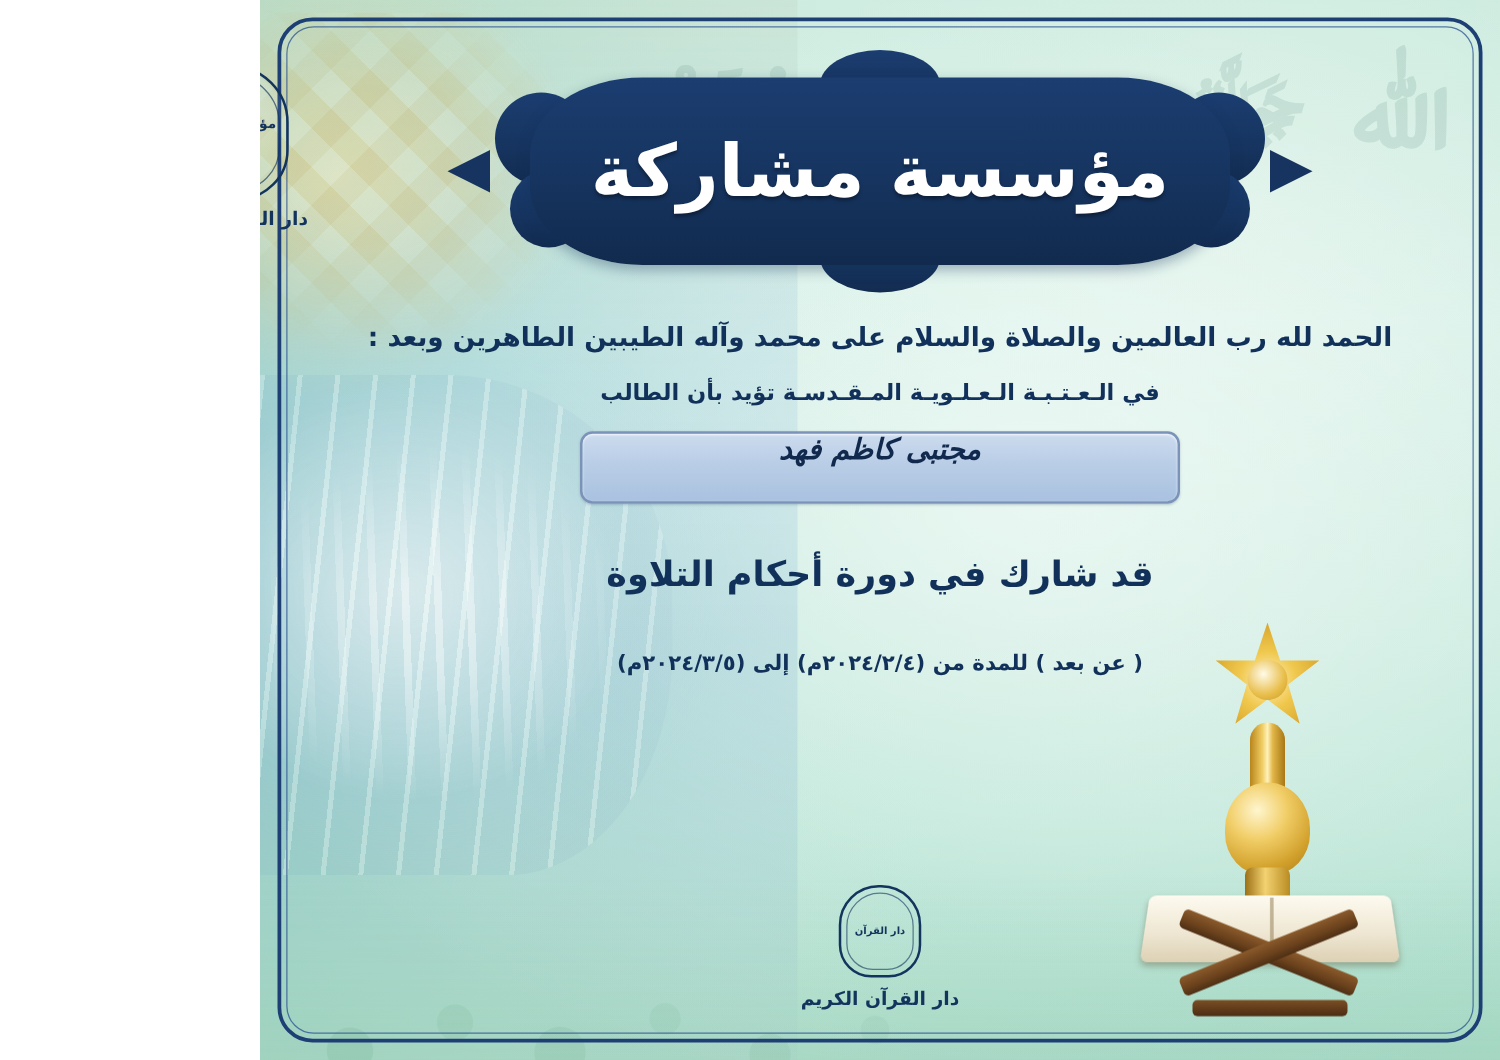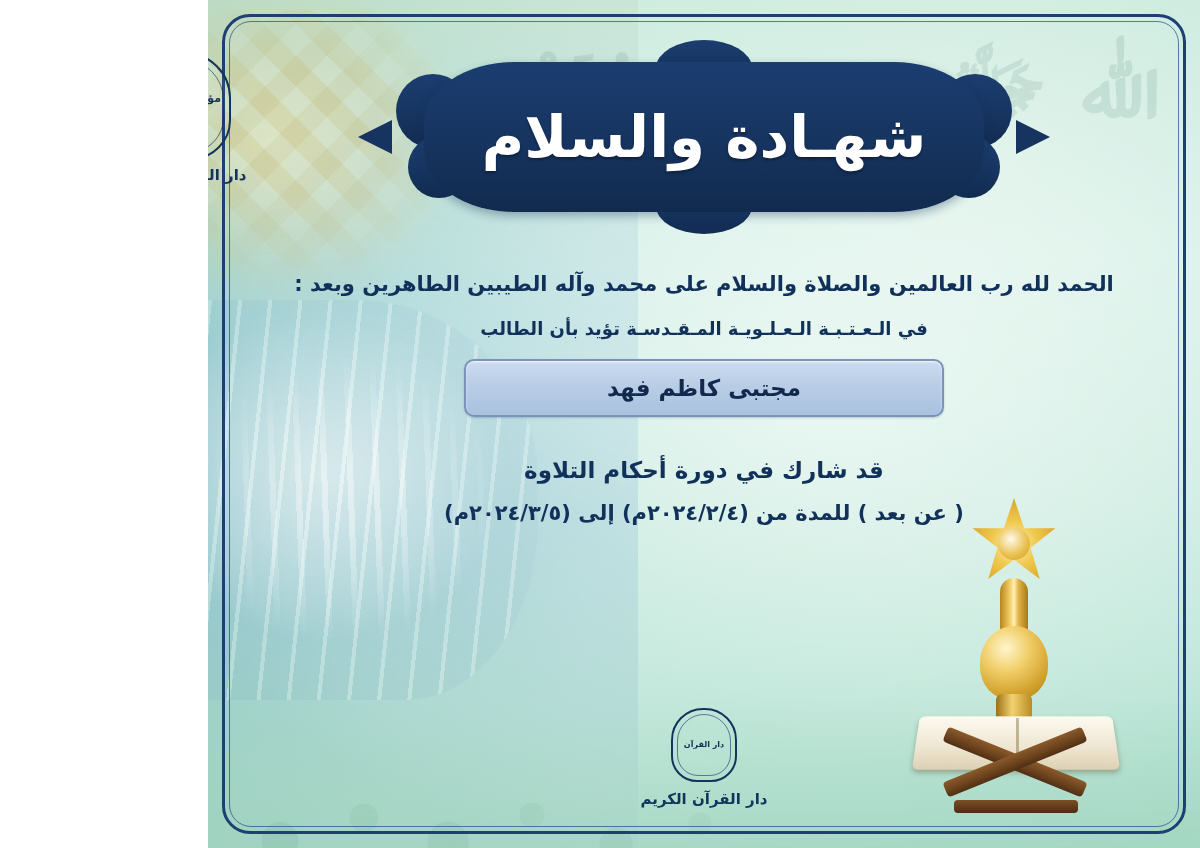--- a/index.html
+++ b/index.html
@@ -254,50 +254,50 @@
     font-size: 15px;
     font-weight: 700;
     color: #13345d;
   }
 
   
   .body-text {
     position: absolute;
     left: 0;
     right: 0;
-    top: 272px;
+    top: 258px;
     text-align: center;
     color: #0f2f57;
   }
   .line {
     font-weight: 700;
     color: #11315a;
   }
   .line-1 { font-size: 21px; margin-bottom: 22px; }
   .line-2 { font-size: 21px; margin-bottom: 22px; }
   .line-3 { font-size: 18px; letter-spacing: .5px; margin-bottom: 20px; }
 
   .name-box {
     width: 476px;
     height: 54px;
     margin: 12px auto;
     border: 2px solid #7b93b8;
     border-radius: 10px;
     background: linear-gradient(180deg, #ccdcef 0%, #b9cde6 45%, #a9c2e0 100%);
     box-shadow: inset 0 1px 2px rgba(255,255,255,0.8), 0 1px 2px rgba(40,70,110,0.25);
     display: flex;
-    align-items: center;
     justify-content: center;
     font-size: 23px;
     font-weight: 700;
     color: #10294d;
-  }
-
-  .line-4 { font-size: 23px; margin-top: 40px; margin-bottom: 18px; }
-  .line-5 { font-size: 21px; margin-bottom: 38px; text-align: center; }
+    font-style: italic;
+  }
+
+  .line-4 { font-size: 28px; margin-top: 40px; margin-bottom: 45px; }
+  .line-5 { font-size: 17px; margin-bottom: 38px; text-align: center; }
   .line-6 { font-size: 17px; color: #17528a; font-weight: 700; }
 
   
   .footer-logo {
     position: absolute;
     left: 50%;
     transform: translateX(-50%);
     bottom: 40px;
     width: 190px;
     text-align: center;
@@ -462,21 +462,21 @@
   <div class="title-plaque">
     <div class="plaque-lobe lobe-l1"></div>
     <div class="plaque-lobe lobe-l2"></div>
     <div class="plaque-lobe lobe-r1"></div>
     <div class="plaque-lobe lobe-r2"></div>
     <div class="plaque-lobe lobe-t"></div>
     <div class="plaque-lobe lobe-b"></div>
     <div class="plaque-tip tip-left"></div>
     <div class="plaque-tip tip-right"></div>
     <div class="plaque-shape"></div>
-    <div class="plaque-title">شهـادة والسلام</div>
+    <div class="plaque-title">مؤسسة مشاركة</div>
   </div>
 
   <div class="body-text">
     <div class="line line-1">الحمد لله رب العالمين والصلاة والسلام على محمد وآله الطيبين الطاهرين وبعد :</div>
     <div class="line line-3">في الـعـتـبـة الـعـلـويـة المـقـدسـة تؤيد بأن الطالب</div>
 
     <div class="name-box">
       <span>مجتبى كاظم فهد</span>
     </div>
 

